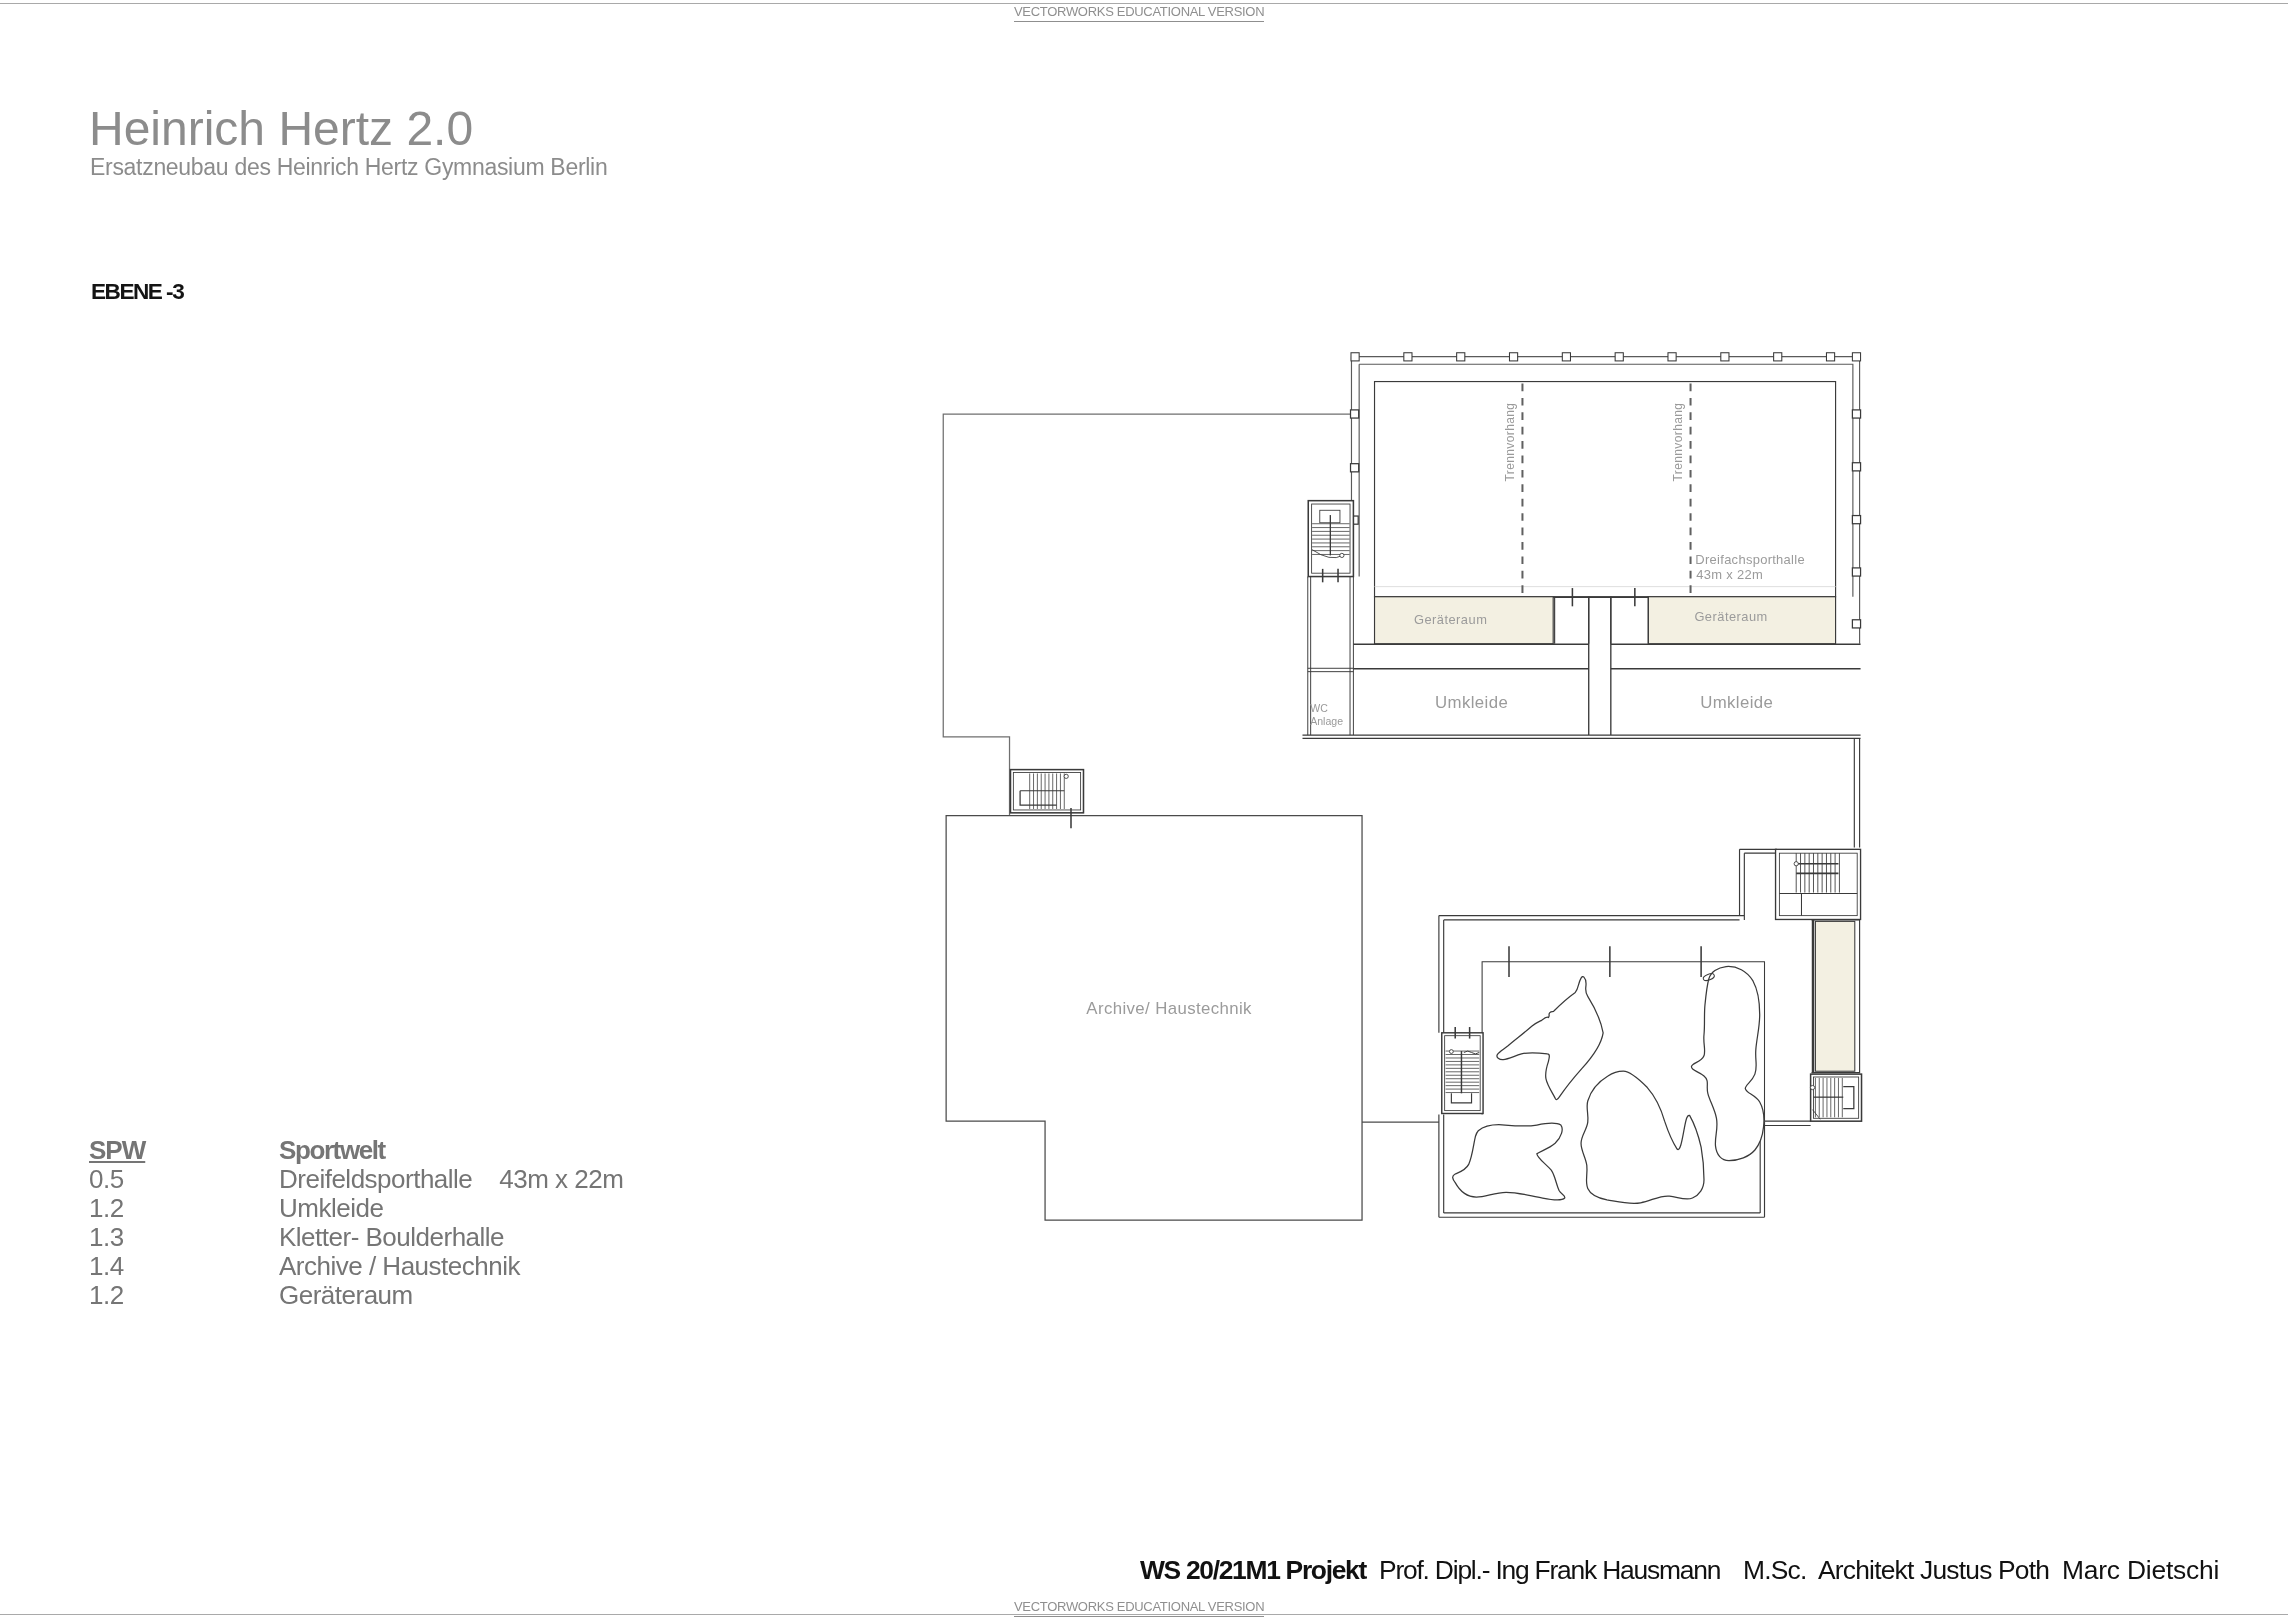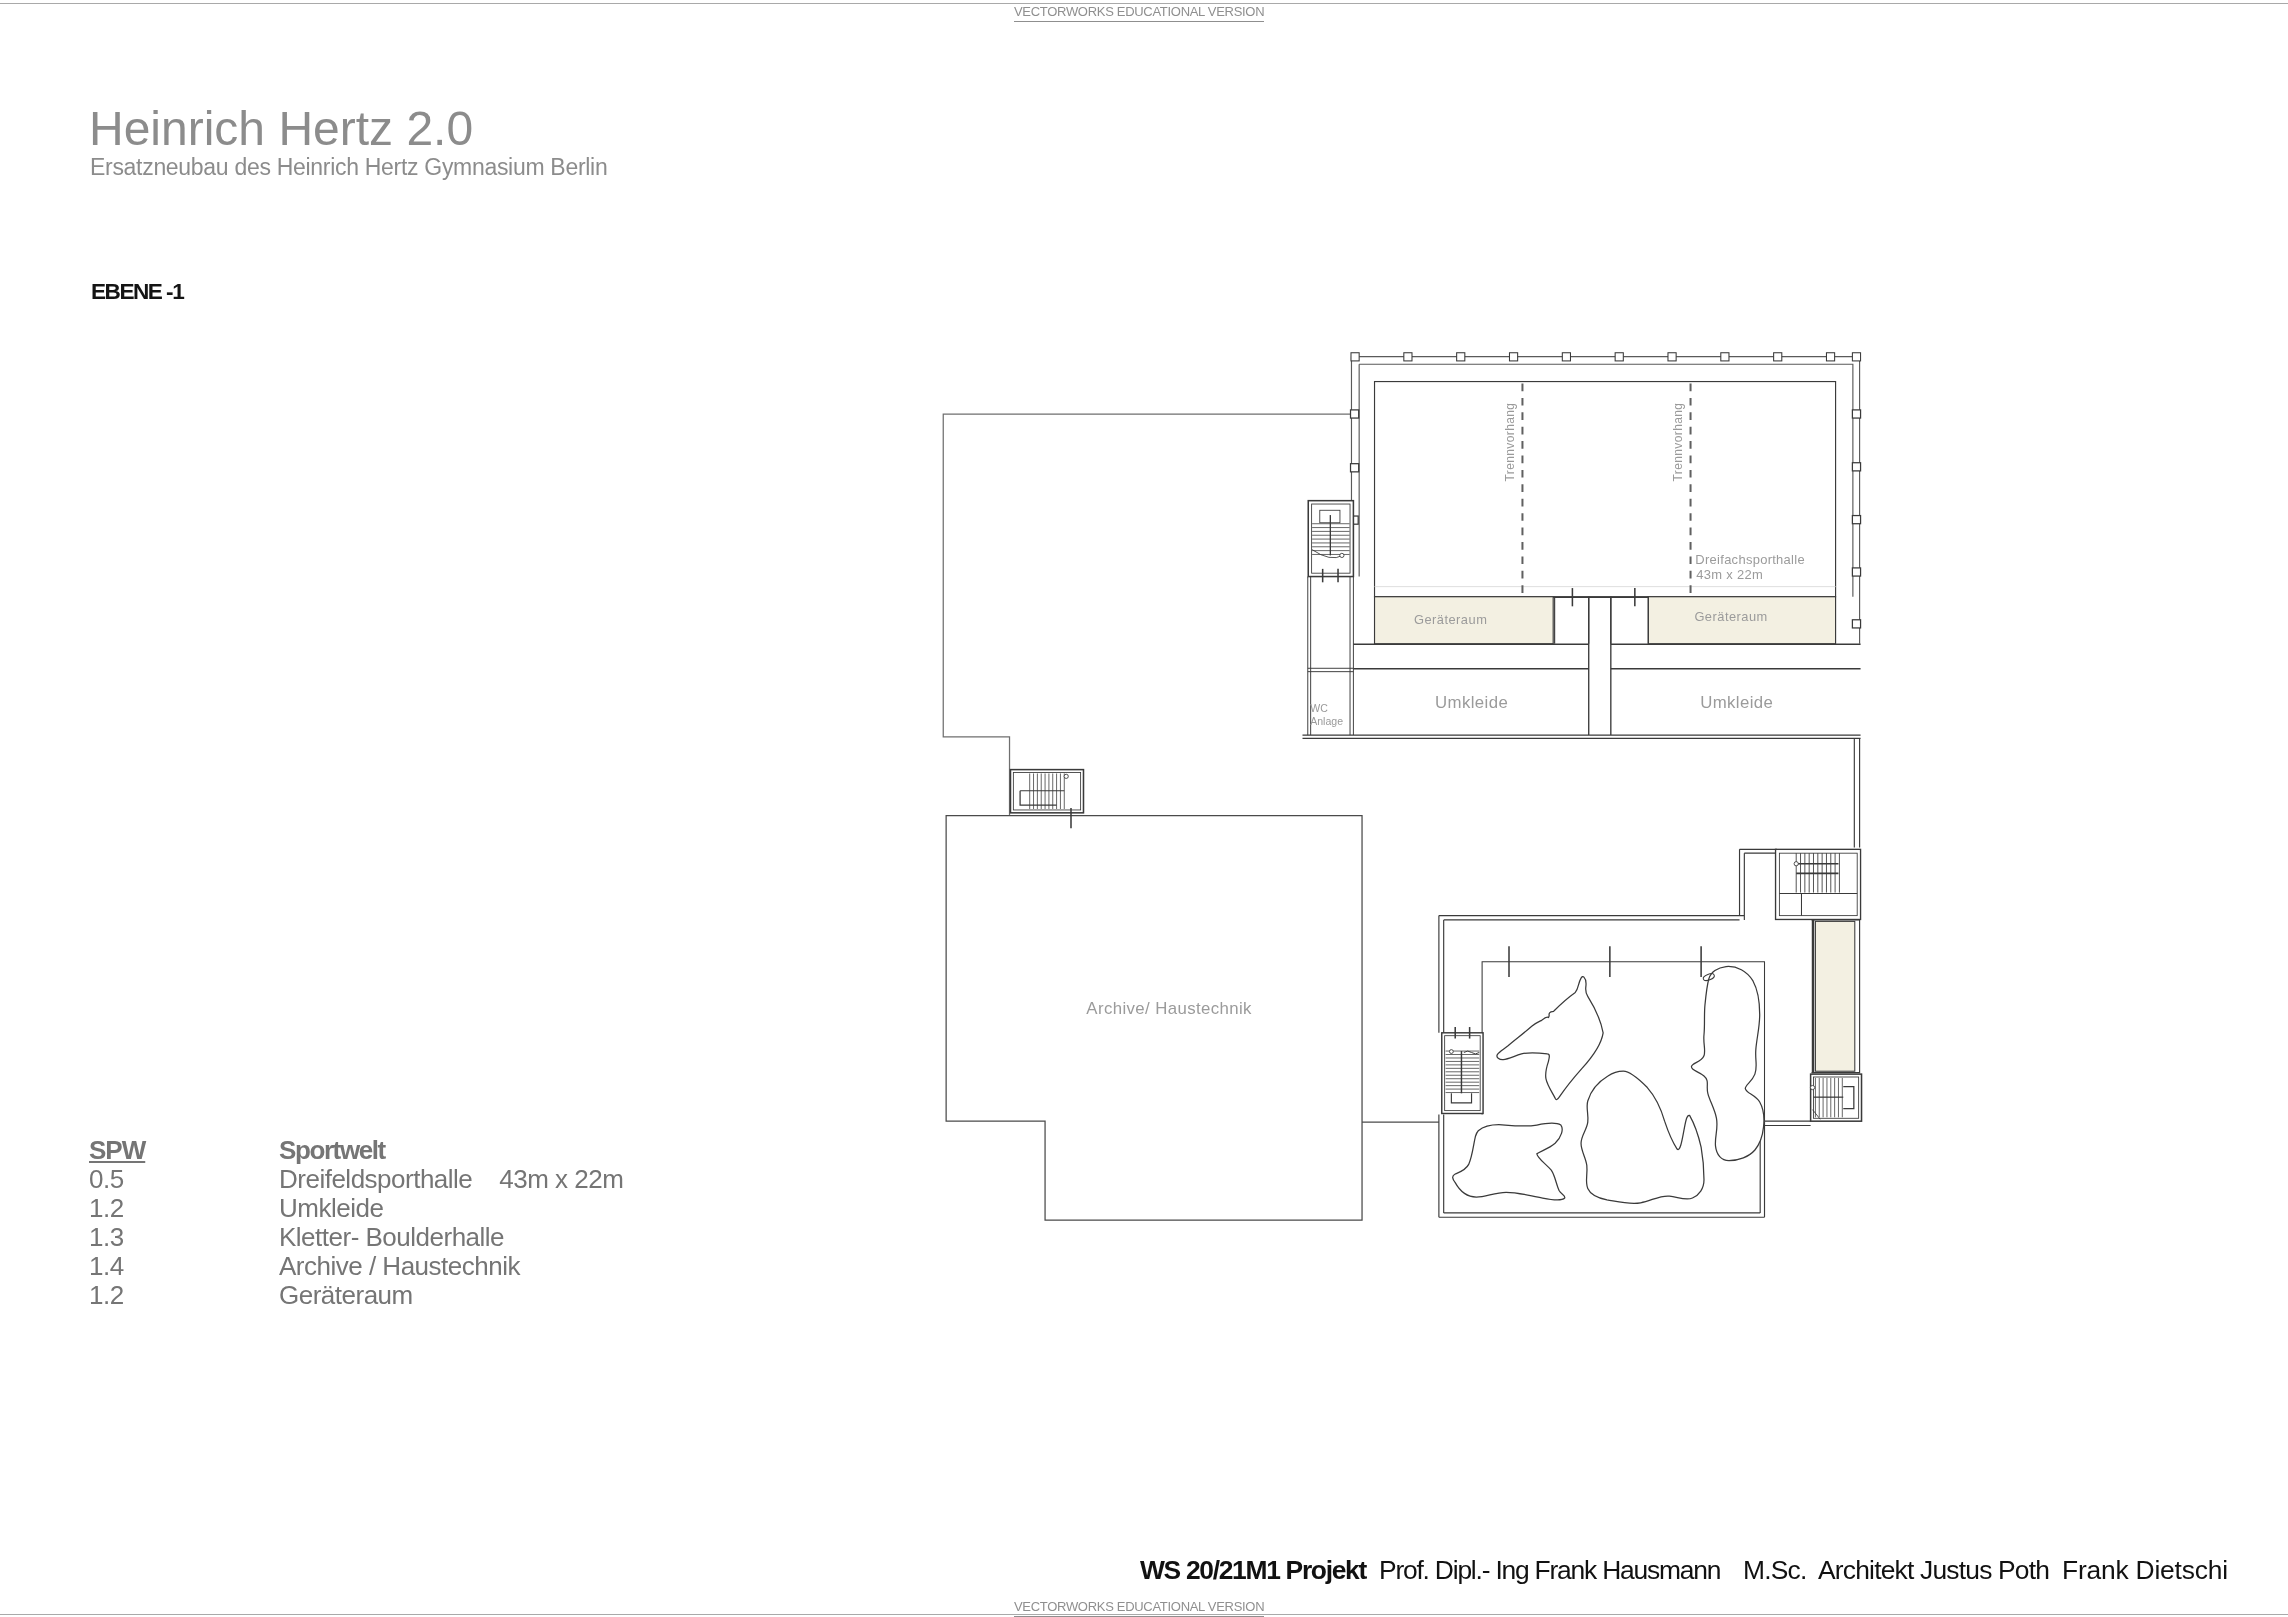--- a/index.html
+++ b/index.html
@@ -11,21 +11,21 @@
 <body>
 
 <div class="abs" style="left:0;top:2.9px;width:2288px;height:0;border-top:1.4px solid #a9a9a9;"></div>
 
 <div class="abs" style="left:1014px;top:3.8px;color:#8f8f8f;font-size:13px;letter-spacing:-0.3px;border-bottom:1.3px solid #8f8f8f;padding-bottom:1.9px;">VECTORWORKS EDUCATIONAL VERSION</div>
 
 <div class="abs" style="left:89px;top:101px;color:#8c8c8c;font-size:48px;letter-spacing:0px;">Heinrich Hertz 2.0</div>
 
 <div class="abs" style="left:90px;top:154px;color:#8c8c8c;font-size:23px;letter-spacing:-0.3px;">Ersatzneubau des Heinrich Hertz Gymnasium Berlin</div>
 
-<div class="abs" style="left:91px;top:279px;color:#141414;font-size:22.6px;font-weight:bold;letter-spacing:-1.5px;">EBENE -1</div>
+<div class="abs" style="left:91px;top:279px;color:#141414;font-size:22.6px;font-weight:bold;letter-spacing:-1.5px;">EBENE -3</div>
 
 <div class="abs" style="left:89px;top:1136px;color:#757575;font-size:26px;line-height:29px;letter-spacing:-0.5px;">
 
   <div class="abs" style="left:0;top:0;">
     <div style="font-weight:bold;letter-spacing:-1px;text-decoration:underline;">SPW</div>
     <div>0.5</div>
     <div>1.2</div>
     <div>1.3</div>
     <div>1.4</div>
     <div>1.2</div>
@@ -38,21 +38,21 @@
     <div>Kletter- Boulderhalle</div>
     <div>Archive / Haustechnik</div>
     <div>Geräteraum</div>
   </div>
 </div>
 
 <div class="abs" style="left:0;top:1555px;color:#111;font-size:26.4px;">
   <span class="abs" style="left:1140px;font-weight:bold;letter-spacing:-1.3px;">WS 20/21M1 Projekt</span>
   <span class="abs" style="left:1379px;letter-spacing:-1.2px;">Prof. Dipl.- Ing Frank Hausmann</span>
   <span class="abs" style="left:1743px;letter-spacing:-0.8px;">M.Sc.&nbsp; Architekt Justus Poth</span>
-  <span class="abs" style="left:2062px;letter-spacing:-0.2px;">Frank Dietschi</span>
+  <span class="abs" style="left:2062px;letter-spacing:-0.2px;">Marc Dietschi</span>
 </div>
 
 <div class="abs" style="left:1014px;top:1599px;color:#8f8f8f;font-size:13px;letter-spacing:-0.3px;border-bottom:1.3px solid #8f8f8f;padding-bottom:1.9px;">VECTORWORKS EDUCATIONAL VERSION</div>
 
 <div class="abs" style="left:0;top:1614px;width:2288px;height:0;border-top:1.4px solid #a9a9a9;"></div>
 
 <svg class="abs" style="left:0;top:0;" width="2288" height="1618" viewBox="0 0 2382 1684" fill="none">
 
   <g stroke="#6f6f6f" stroke-width="1.3">
     <path d="M1407,431 H982 V767 H1051 V849"></path>

